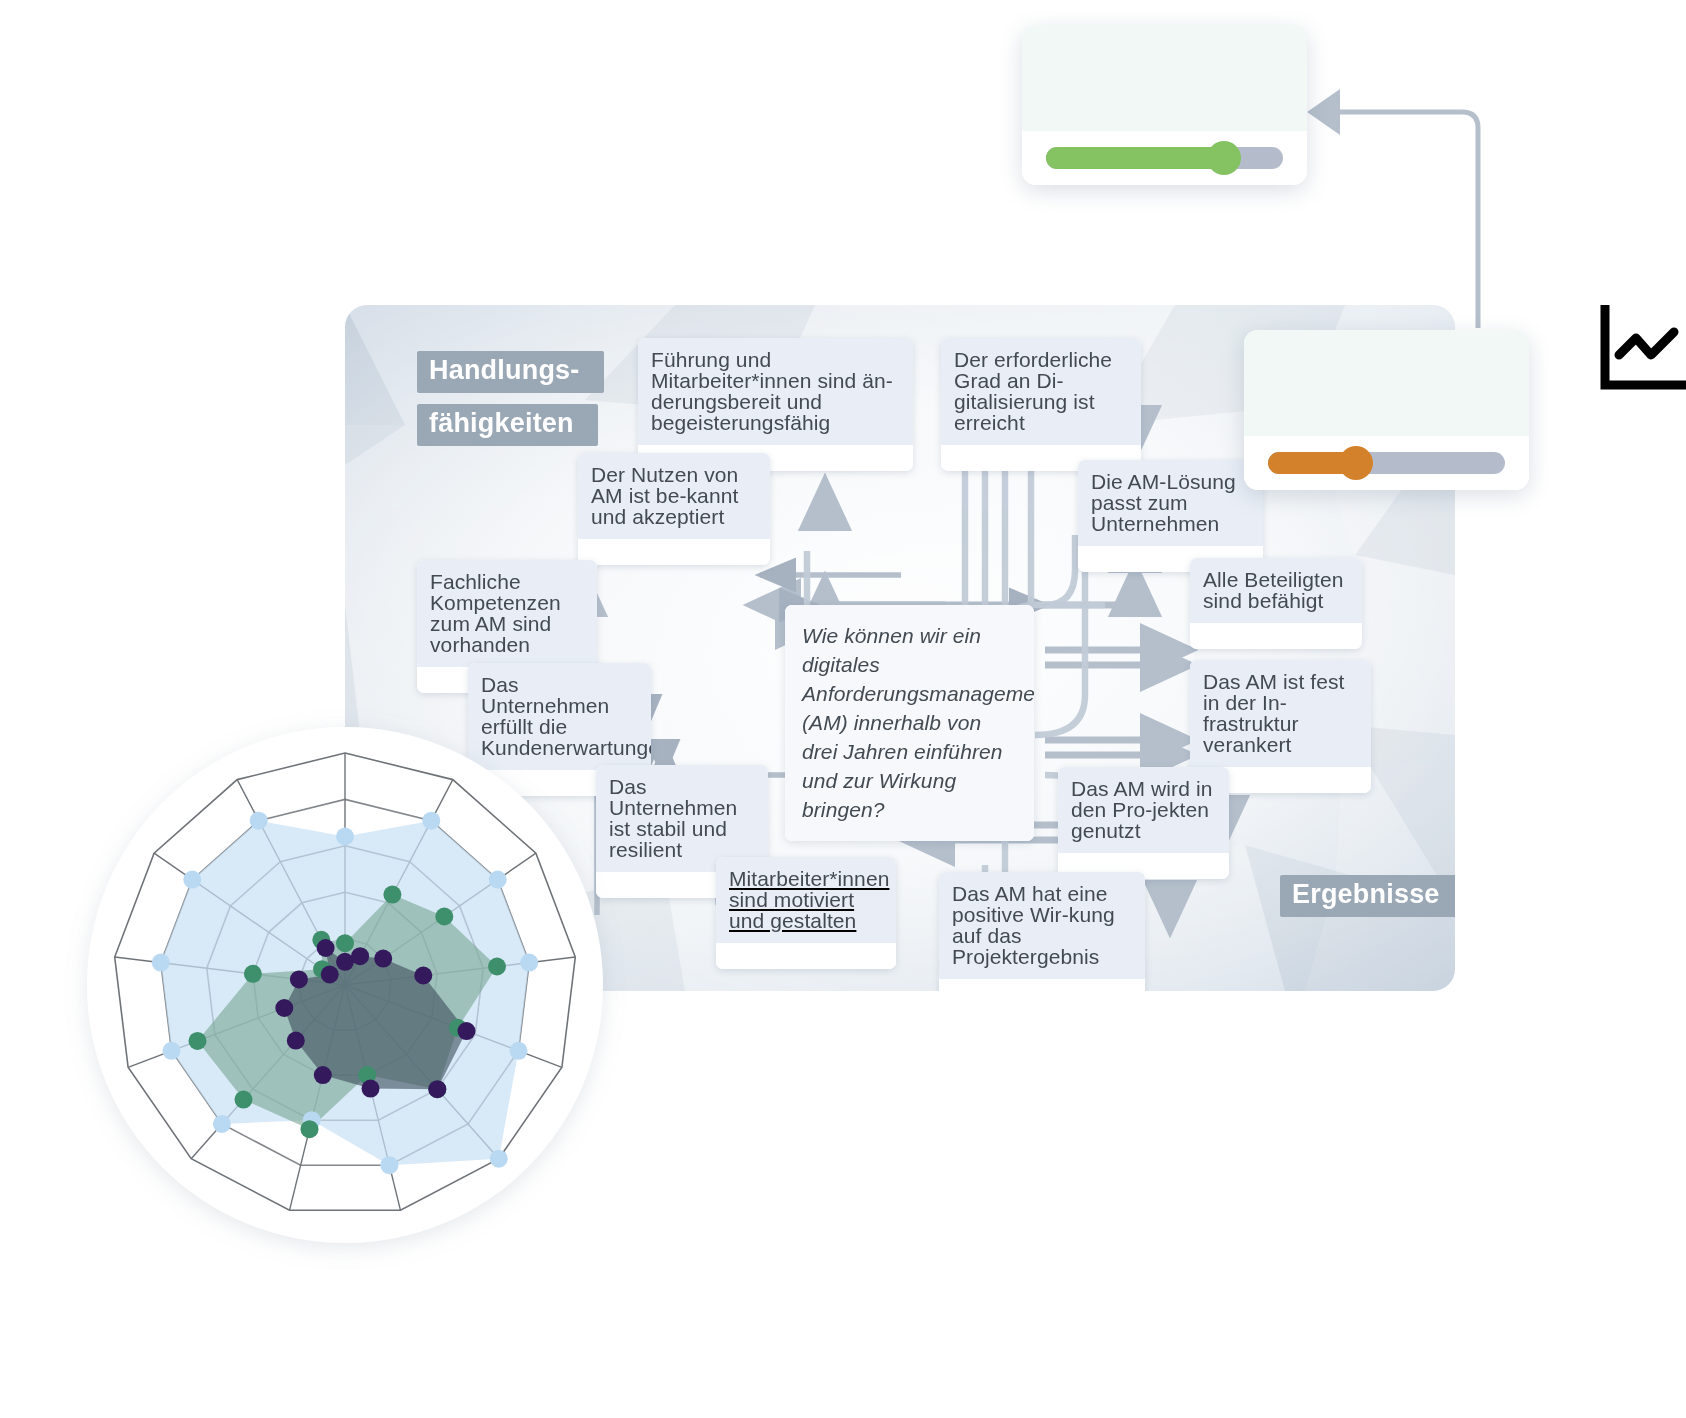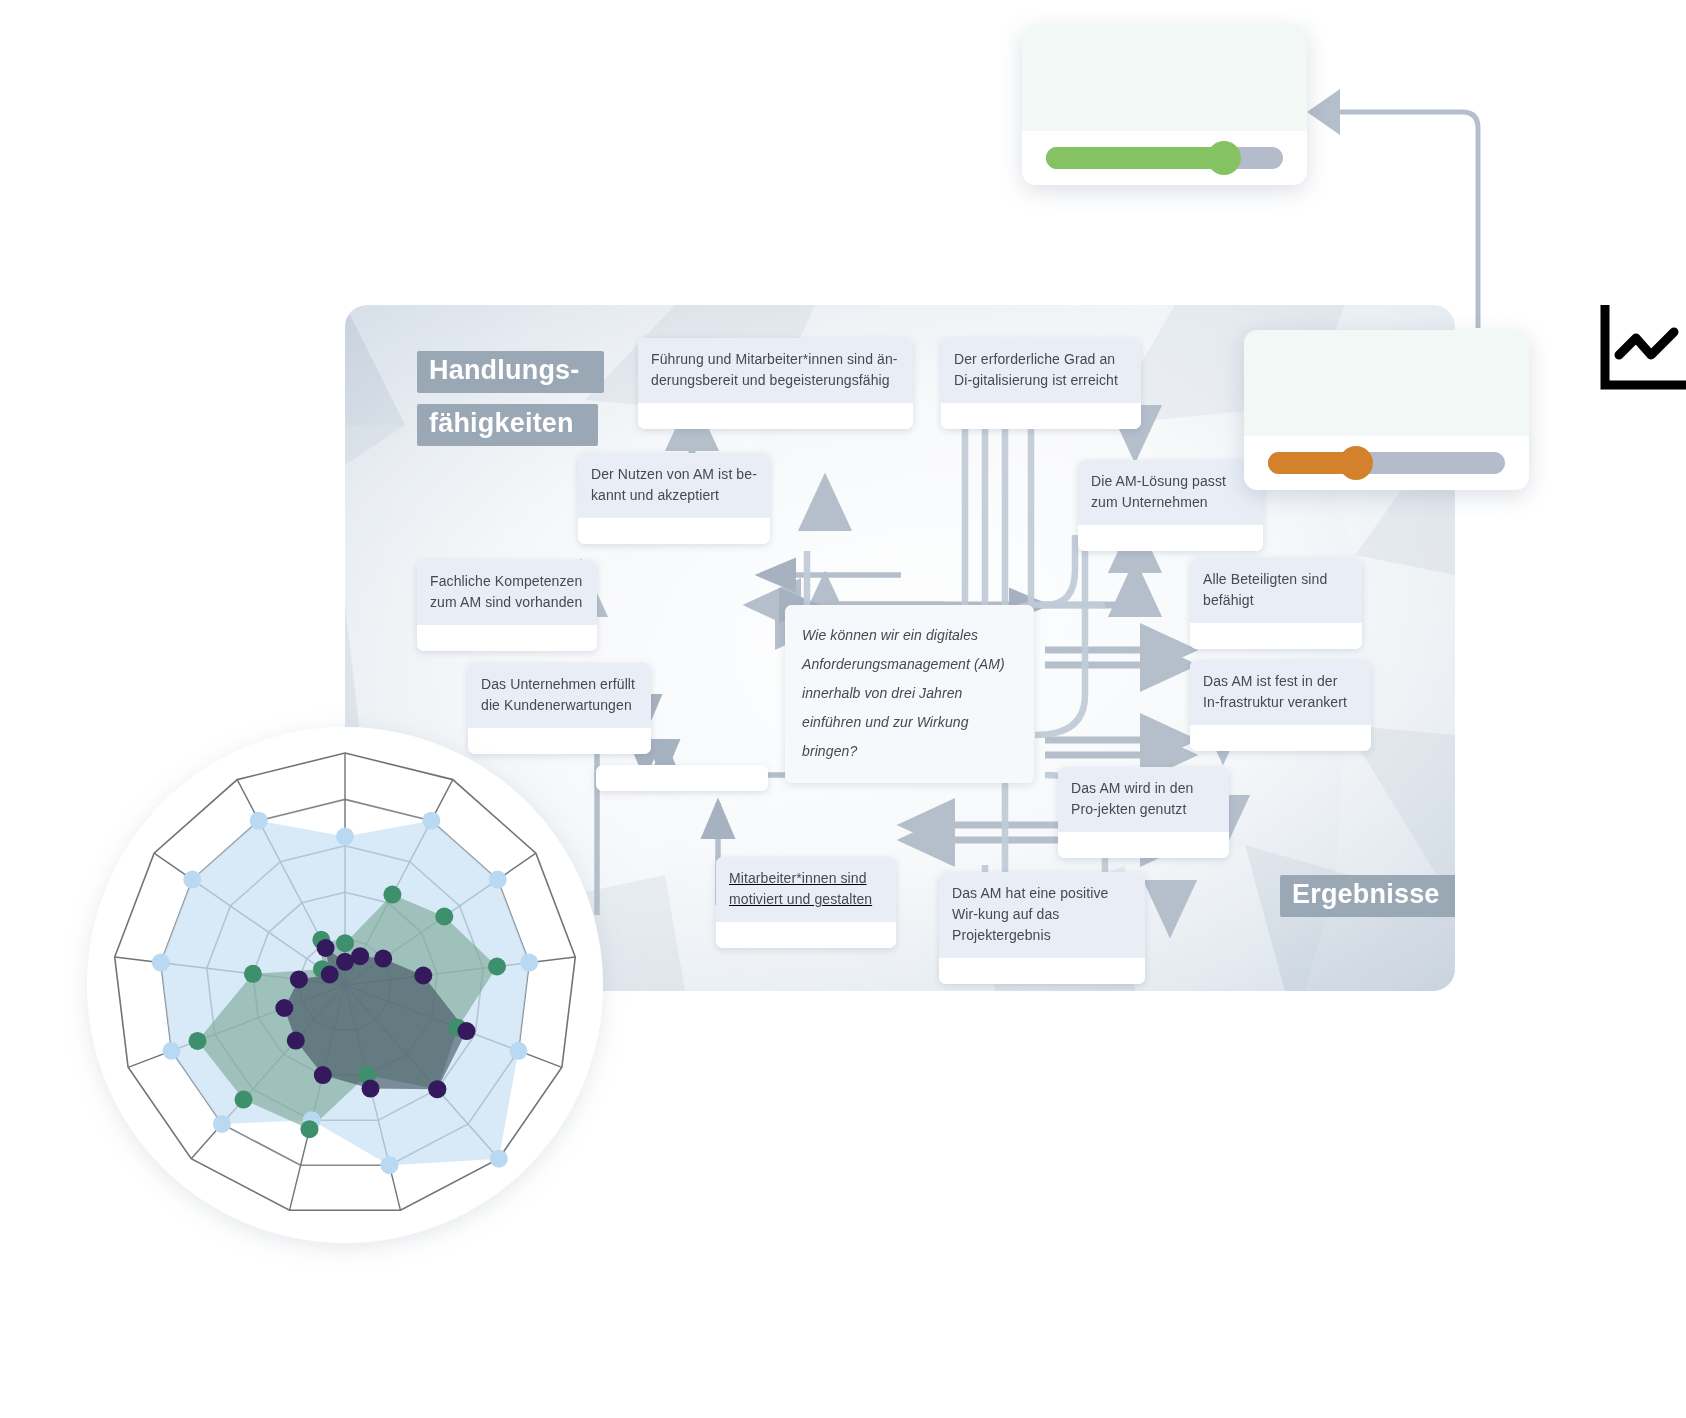--- a/index.html
+++ b/index.html
@@ -21,21 +21,21 @@
   }
   #panel .poly{position:absolute;inset:0;}
   
   .node{
     position:absolute;border-radius:7px;background:#ffffff;
     box-shadow:0 2px 7px rgba(80,100,125,.18);
     overflow:hidden;
   }
   .node .head{
     background:#e9eef6;padding:11px 13px 12px 13px;
-    color:#434a52;font-size:14px;line-height:21px;letter-spacing:.1px;
+    color:#434a52;font-size:21px;line-height:21px;letter-spacing:.1px;
   }
   .node .foot{height:26px;background:#ffffff;}
   .node.q{background:#fff;box-shadow:0 2px 9px rgba(80,100,125,.17);font-style:italic;}
   .node.q .head{background:#f6f8fb;padding:16px 17px 17px 17px;line-height:29px;}
 
   
   .pill{
     position:absolute;background:#9aa7b4;color:#ffffff;
     font-size:27px;font-weight:700;letter-spacing:.2px;
     padding:4px 24px 7px 12px;border-radius:2px;white-space:nowrap;
@@ -211,20 +211,21 @@
       <div class="head">Das Unternehmen erfüllt die Kundenerwartungen</div>
       <div class="foot"></div>
     </div>
 
     <div class="node" style="left:845px;top:355px;width:181px;">
       <div class="head">Das AM ist fest in der In-frastruktur verankert</div>
       <div class="foot"></div>
     </div>
 
     <div class="node" style="left:251px;top:460px;width:172px;">
+      <div class="head">Das Unternehmen ist stabil und resilient</div>
       <div class="foot"></div>
     </div>
 
     <div class="node" style="left:713px;top:462px;width:171px;">
       <div class="head">Das AM wird in den Pro-jekten genutzt</div>
       <div class="foot"></div>
     </div>
 
     <div class="node" style="left:371px;top:552px;width:180px;text-decoration:underline;">
       <div class="head">Mitarbeiter*innen sind motiviert und gestalten</div>

